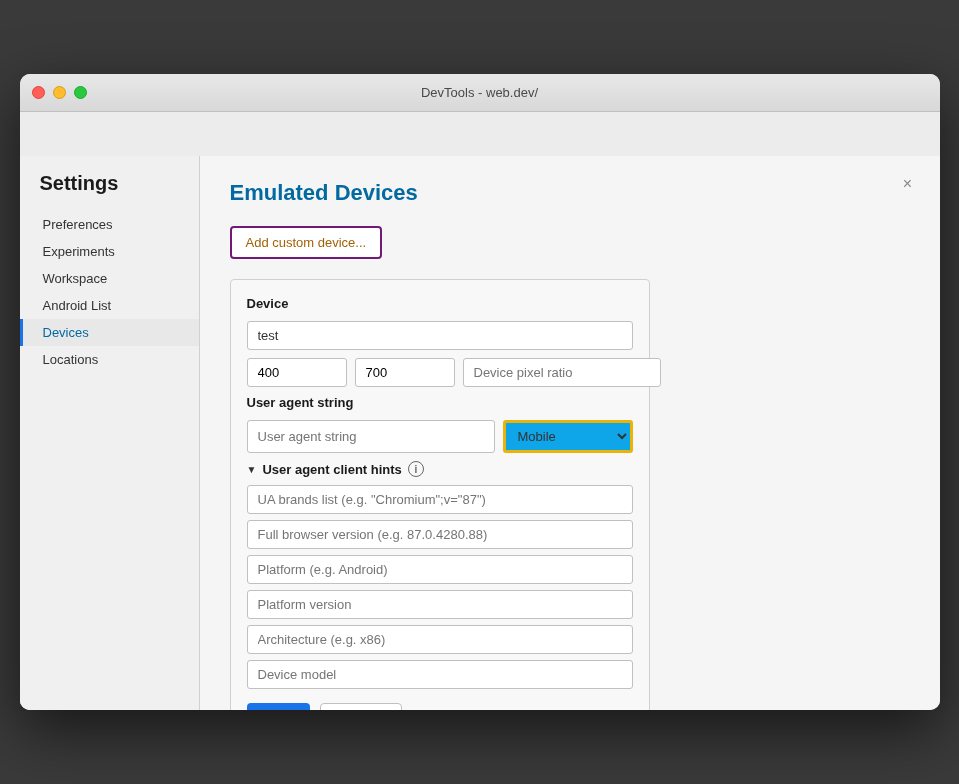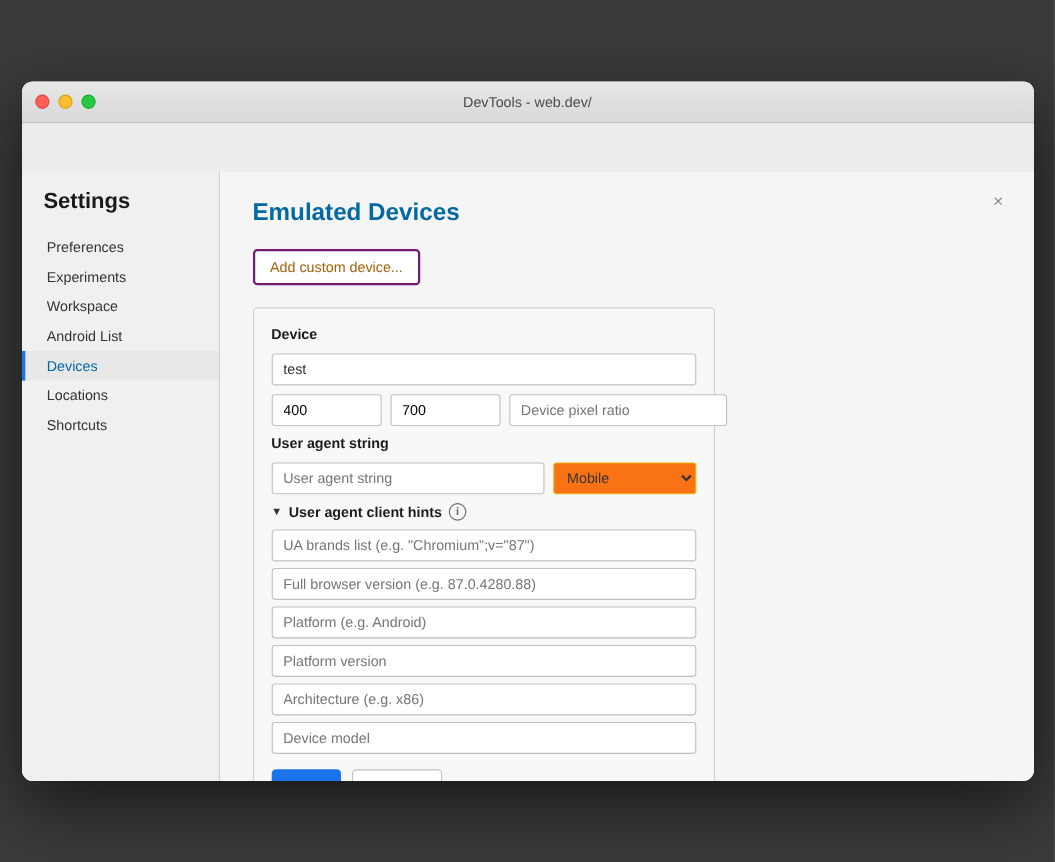--- a/index.html
+++ b/index.html
@@ -205,26 +205,26 @@
       border-radius: 3px;
       padding: 6px 10px;
       font-size: 13px;
       color: #999;
       background: white;
       outline: none;
     }
 
     .ua-select {
       width: 130px;
-      border: 1px solid #eab308;
+      border: 3px solid #eab308;
       border-radius: 3px;
       padding: 5px 8px;
       font-size: 13px;
       color: #333;
-      background: #f97316;
+      background: #0ea5e9;
       outline: none;
       cursor: pointer;
     }
 
     .hints-section {
       margin-bottom: 10px;
     }
 
     .hints-title-row {
       display: flex;
@@ -333,23 +333,20 @@
       </div>
       <div class="sidebar-item" data-interactable="true">
         <span data-interactable="false">Android List</span>
       </div>
       <div class="sidebar-item active" data-interactable="true">
         <span data-interactable="false">Devices</span>
       </div>
       <div class="sidebar-item" data-interactable="true">
         <span data-interactable="false">Locations</span>
       </div>
-      <div class="sidebar-item" data-interactable="true">
-        <span data-interactable="false">Shortcuts</span>
-      </div>
     </div>
 
     <div class="main-content" data-interactable="false">
       <button class="close-button" data-interactable="true">×</button>
 
       <h1 class="page-title" data-interactable="false">Emulated Devices</h1>
 
       <button class="add-device-btn" data-interactable="true">Add custom device...</button>
 
       

